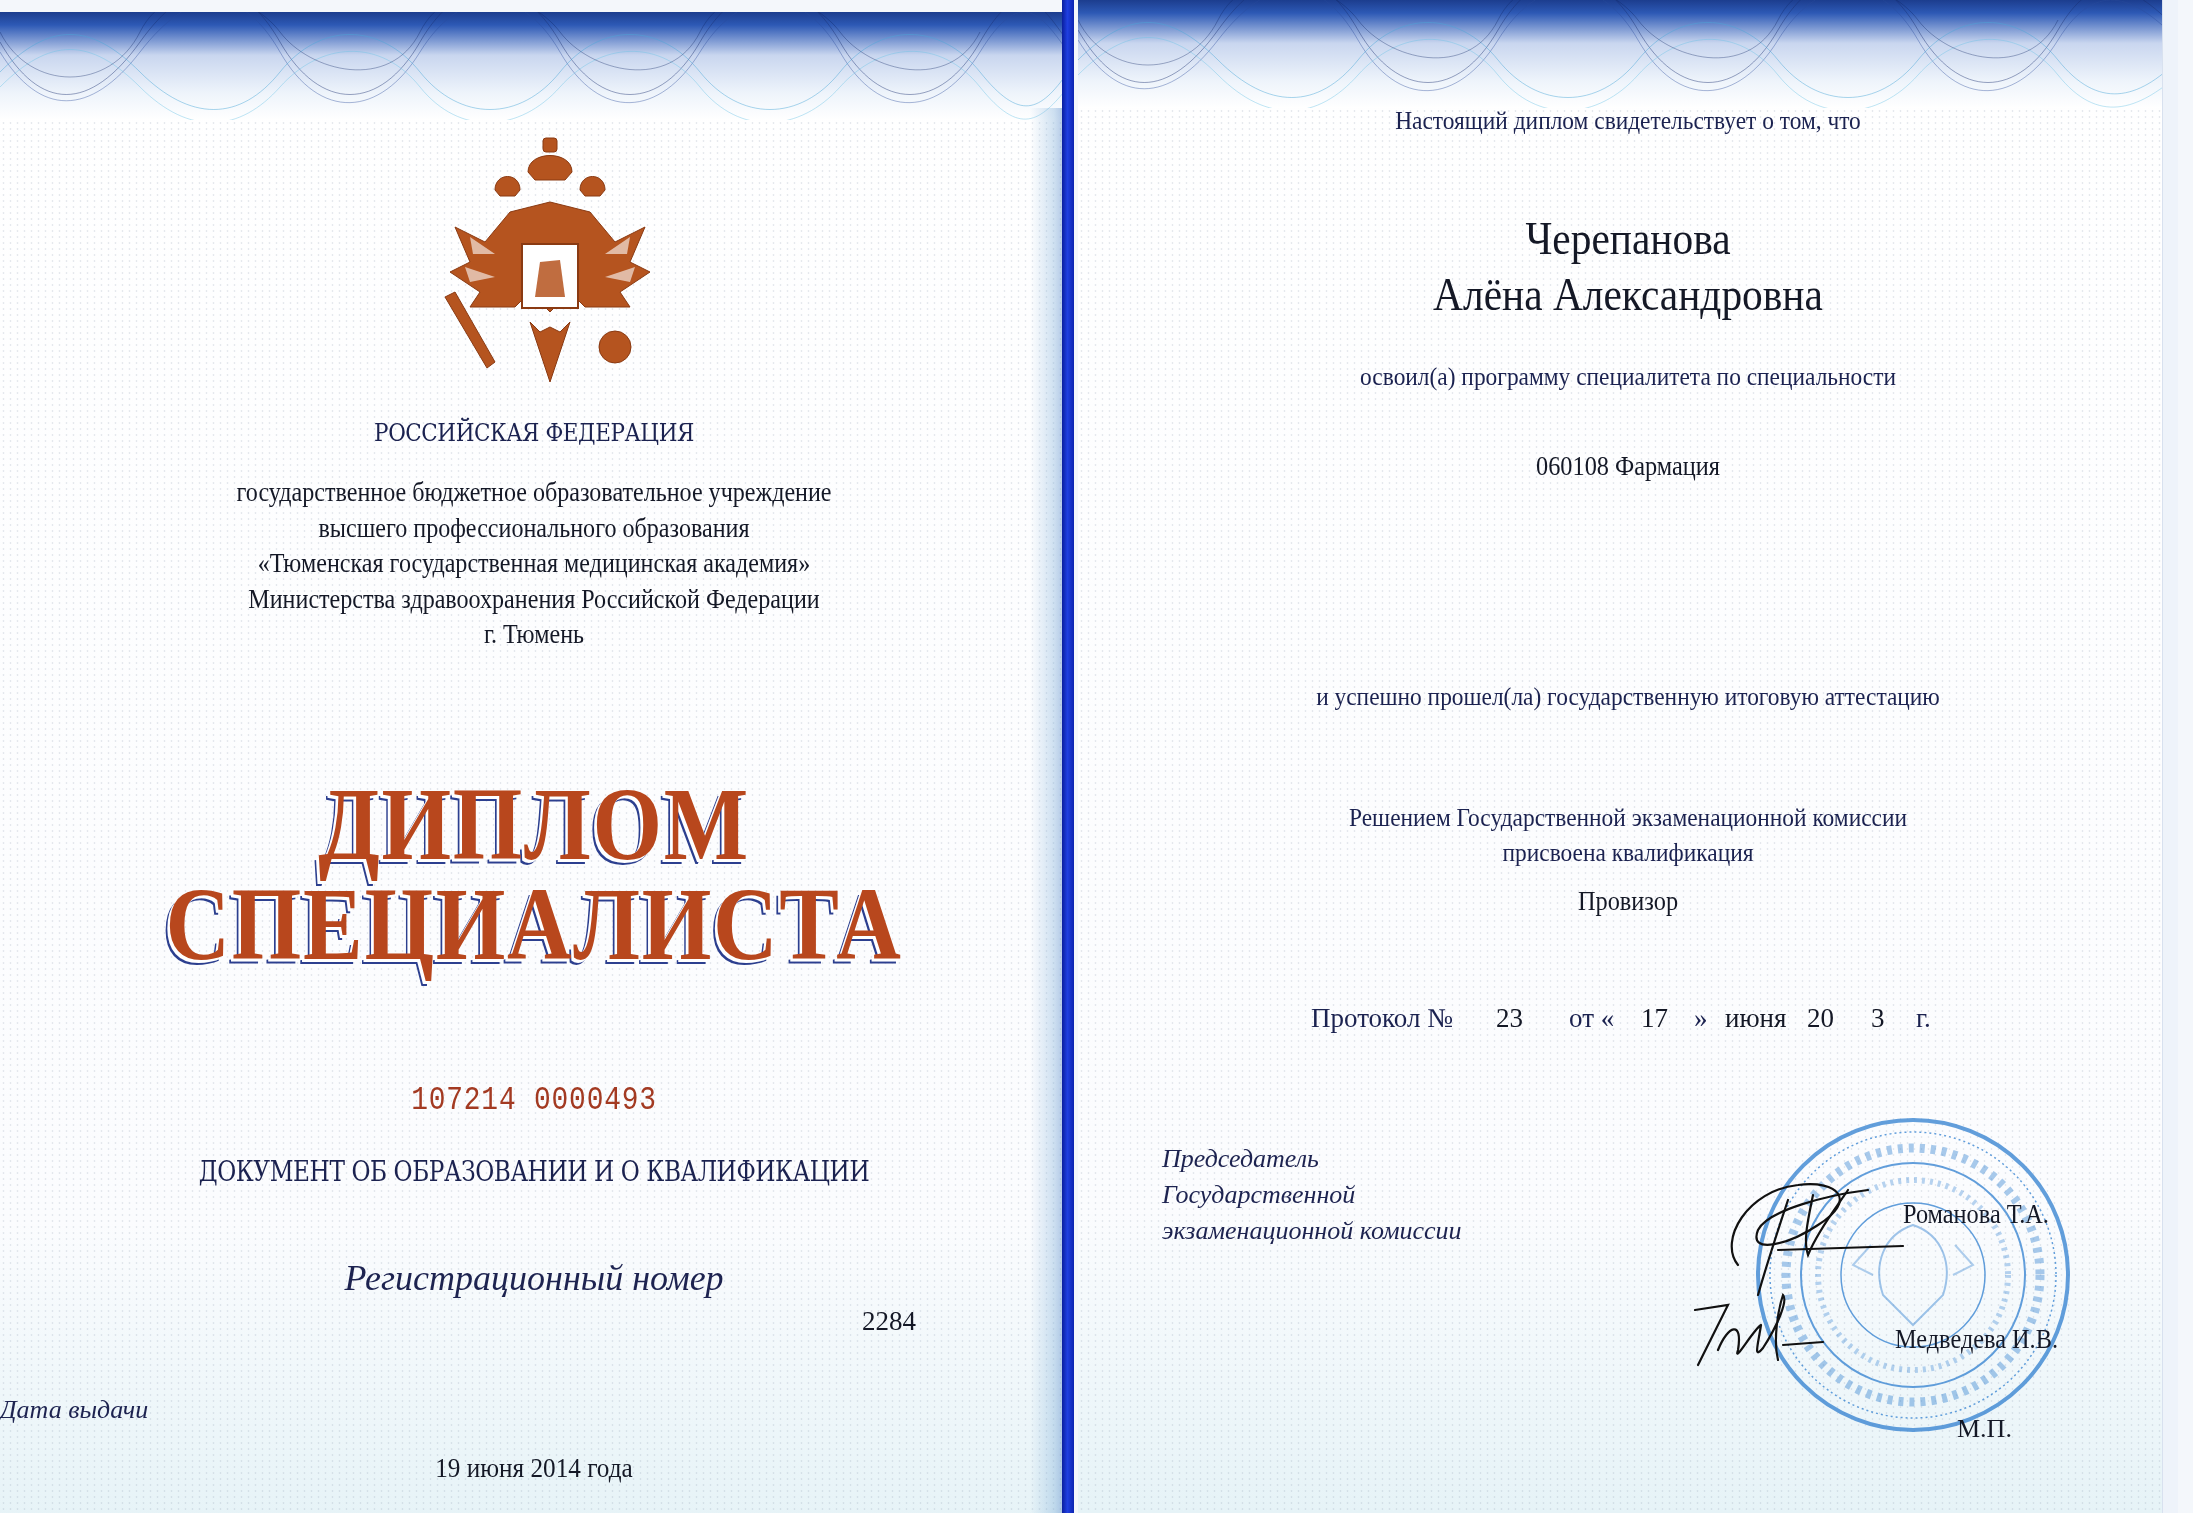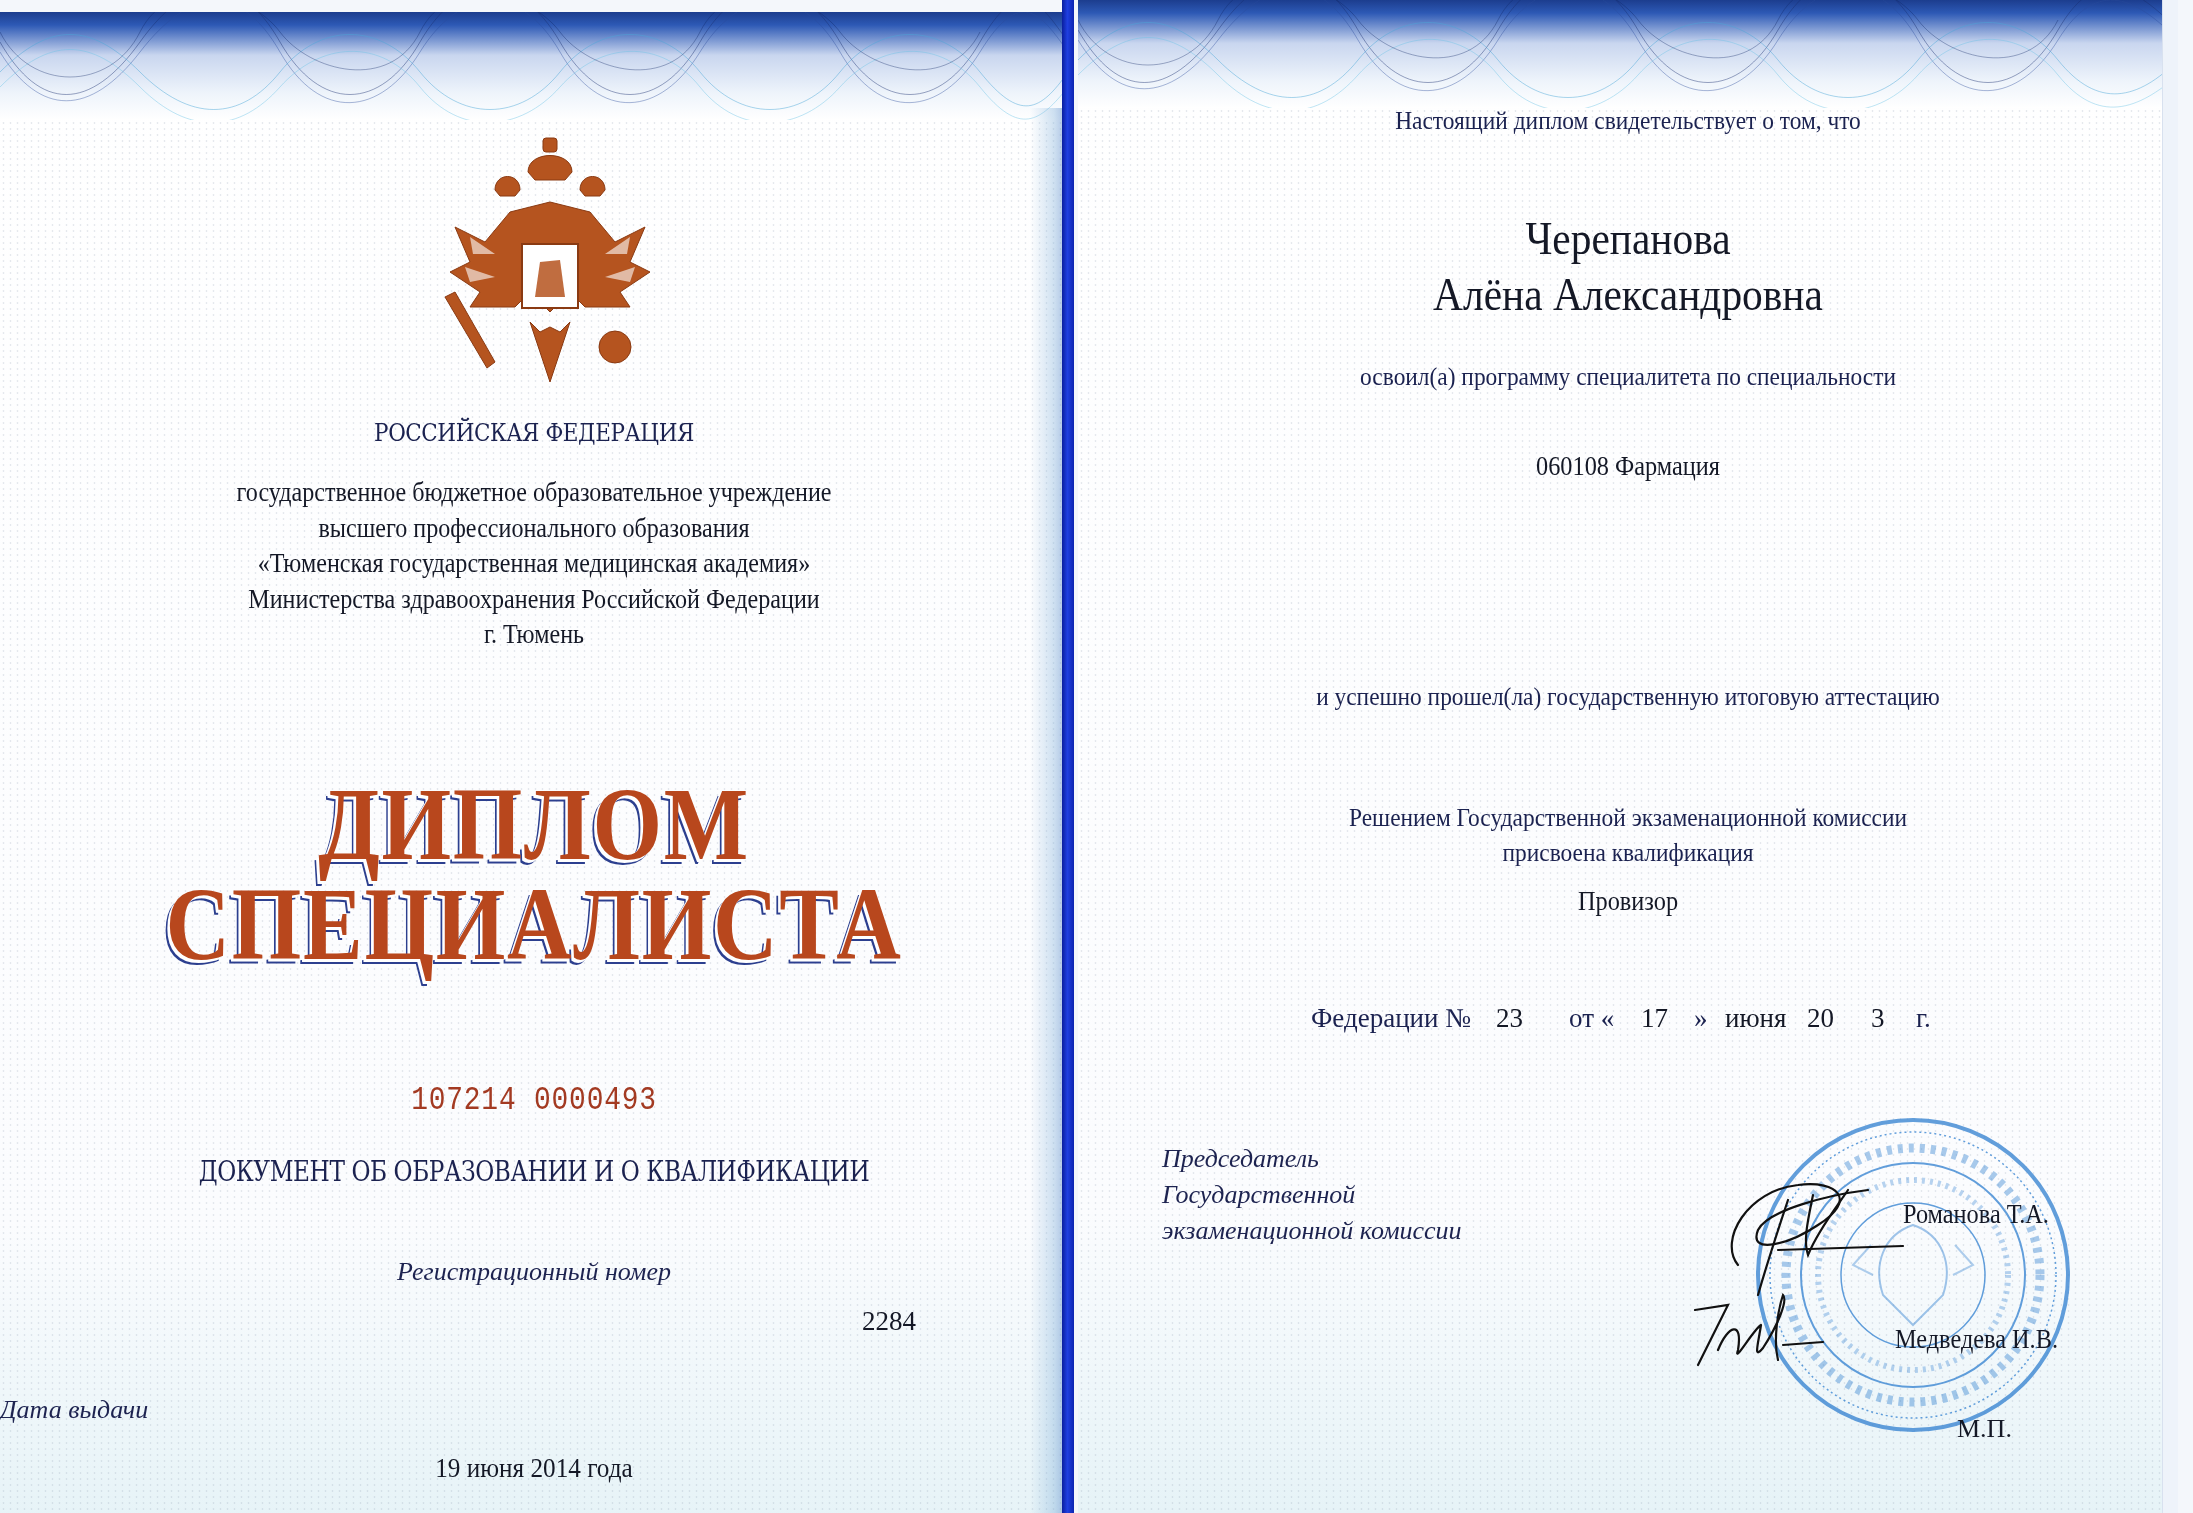--- a/index.html
+++ b/index.html
@@ -42,21 +42,21 @@
   
   .emblem { position: absolute; left: 425px; top: 120px; width: 250px; height: 260px; }
   .rf-title { left: 0; width: 1068px; top: 406px; font-size: 25px; text-align: center; transform: scaleX(0.86); transform-origin: 534px 0; }
   .org-block { position: absolute; left: 0; width: 1068px; top: 462px; text-align: center; font-size: 28px; line-height: 35.5px; transform: scaleX(0.86); transform-origin: 534px 0; }
   .big-title { position: absolute; left: 0; width: 1068px; text-align: center; font-weight: bold; color: #b8471d;
     text-shadow: -3px 3px 0 #ffffff, -5px 5px 0 #2c3f8f; letter-spacing: 2px; }
   .big-1 { top: 752px; font-size: 104px; transform: scaleX(0.86); transform-origin: 534px 0; }
   .big-2 { top: 852px; font-size: 104px; transform: scaleX(0.86); transform-origin: 534px 0; }
   .serial { left: 0; width: 1068px; top: 1069px; text-align: center; font-family: "Liberation Mono", "DejaVu Sans Mono", monospace; font-size: 34px; color: #a33a22; letter-spacing: 1px; transform: scaleX(0.82); transform-origin: 534px 0; }
   .doc-type { left: 0; width: 1068px; top: 1144px; text-align: center; font-size: 27px; transform: scaleX(0.86); transform-origin: 534px 0; }
-  .reg-label { left: 0; width: 1068px; top: 1245px; text-align: center; font-size: 26px; font-style: italic; color: #1d2350; }
+  .reg-label { left: 0; width: 1068px; top: 1245px; text-align: center; font-size: 36px; font-style: italic; color: #1d2350; }
   .reg-num { left: 0; width: 916px; top: 1294px; text-align: right; font-size: 27px; }
   .date-label { left: 0; width: 1068px; top: 1383px; text-align: left; font-size: 26px; font-style: italic; color: #1d2350; }
   .date-val { left: 0; width: 1068px; top: 1440px; text-align: center; font-size: 28px; transform: scaleX(0.9); transform-origin: 534px 0; }
 
   
   .r-center { left: 0; width: 1100px; text-align: center; }
   .r-intro { top: 106px; font-size: 26px; color: #1b2250; transform: scaleX(0.9); transform-origin: 550px 0; }
   .r-surname { top: 212px; font-size: 46px; transform: scaleX(0.9); transform-origin: 550px 0; }
   .r-name { top: 268px; font-size: 46px; transform: scaleX(0.9); transform-origin: 550px 0; }
   .r-mastered { top: 362px; font-size: 26px; color: #1b2250; transform: scaleX(0.9); transform-origin: 550px 0; }
@@ -167,21 +167,21 @@
   <div class="txt r-center r-surname">Черепанова</div>
   <div class="txt r-center r-name">Алёна Александровна</div>
   <div class="txt r-center r-mastered">освоил(а) программу специалитета по специальности</div>
   <div class="txt r-center r-spec">060108 Фармация</div>
   <div class="txt r-center r-passed">и успешно прошел(ла) государственную итоговую аттестацию</div>
   <div class="txt r-center r-decision">Решением Государственной экзаменационной комиссии</div>
   <div class="txt r-center r-assigned">присвоена квалификация</div>
   <div class="txt r-center r-qual">Провизор</div>
 
   <div class="protocol">
-    <span class="p-label">Федерации  №</span>
+    <span class="p-label">Протокол  №</span>
     <span class="p-num">23</span>
     <span class="p-from">от «</span>
     <span class="p-day">17</span>
     <span class="p-close">»</span>
     <span class="p-month">июня</span>
     <span class="p-cent">20</span>
     <span class="p-yr">3</span>
     <span class="p-g">г.</span>
   </div>
 

